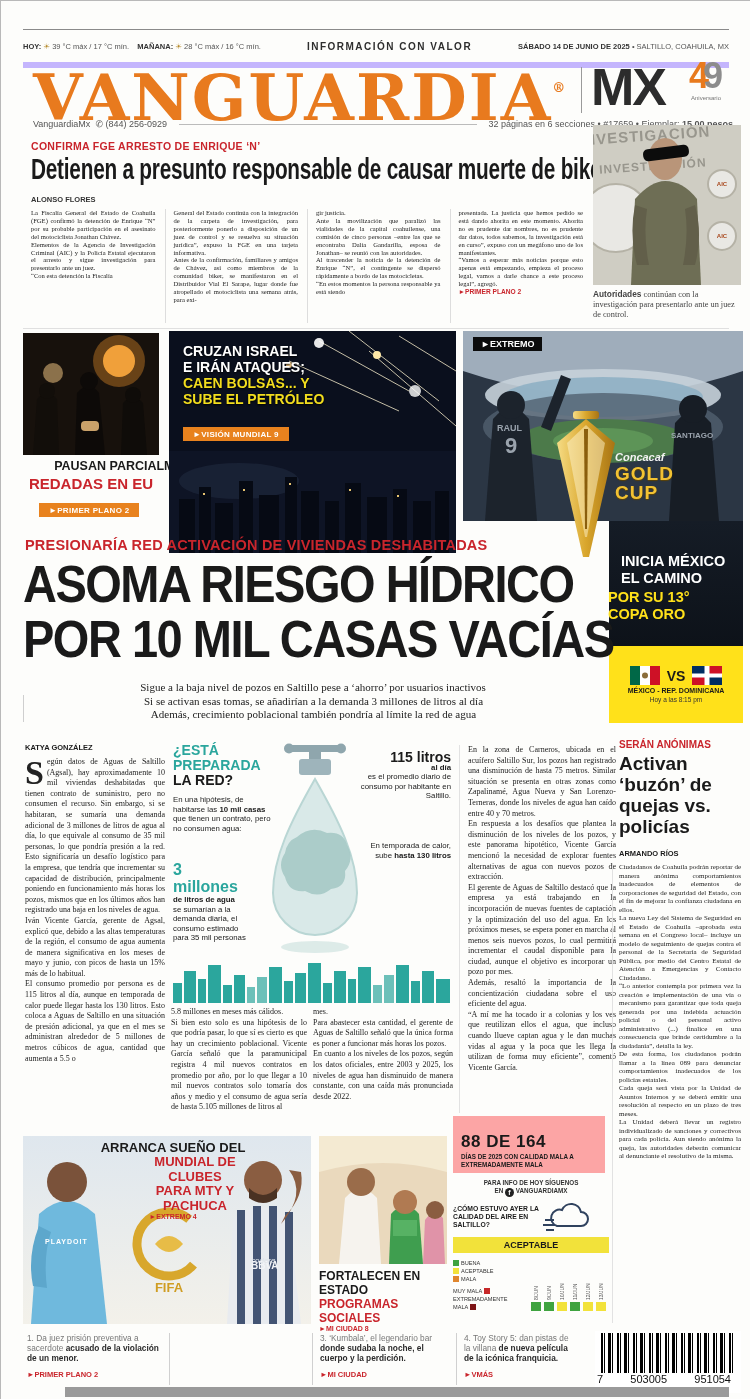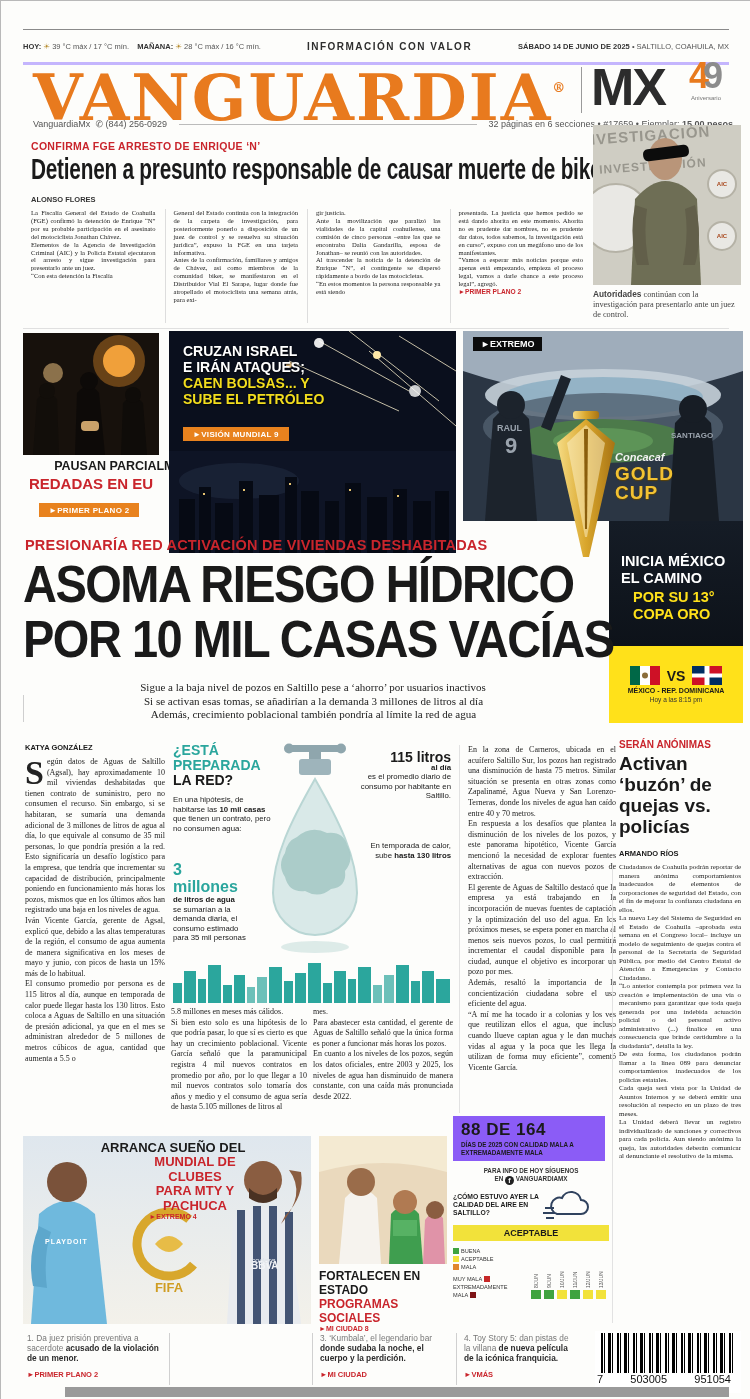--- a/index.html
+++ b/index.html
@@ -11,21 +11,21 @@
   .just{text-align:justify;}
   .pre{white-space:pre-line;}
   .nowrap{white-space:nowrap;}
   .red{color:#c9252c;}
   .teal{color:#2ba69d;}
   .orangebtn{display:inline-block;background:#e8821e;color:#fff;font-weight:bold;
              font-size:8px;padding:3px 10px 2px;letter-spacing:.3px;}
   .rule{background:#c9c9c9;}
   
   .topbar{top:28px;left:22px;width:706px;height:32px;border-top:1px solid #8a8a8a;
-          border-bottom:3px solid #c4b5fd;display:flex;align-items:center;
+          border-bottom:6px solid #c4b5fd;display:flex;align-items:center;
           justify-content:space-between;font-size:7.5px;color:#555;}
   .topbar b{color:#333;}
   .slogan{font-size:10px;font-weight:bold;letter-spacing:1.5px;color:#2e2e2e;}
   
   .mast-title{top:58px;left:32px;font-family:"DejaVu Serif","Liberation Serif",serif;
               font-weight:bold;font-size:64px;line-height:58px;color:#e87a1e;
               letter-spacing:2px;}
   .mast-reg{font-size:13px;vertical-align:28px;letter-spacing:0;}
   .mast-div{top:66px;left:580px;width:1px;height:46px;background:#9a9a9a;}
   .mast-mx{top:60px;left:590px;font-size:52px;line-height:52px;font-weight:bold;
@@ -70,21 +70,21 @@
             background:linear-gradient(#95a3b2 0%,#5d6b7a 30%,#2c3744 60%,#1d2630 100%);}
   .gc-low{position:absolute;left:146px;top:190px;width:134px;height:125px;
           background:linear-gradient(#151c26,#0d1219);}
   .gc-tag{position:absolute;left:10px;top:6px;background:#0c0c0c;color:#fff;
           font-weight:bold;font-size:9px;padding:2px 8px;}
   .gc-concacaf{position:absolute;left:152px;top:120px;color:#f3f3f3;font-size:11px;
                font-style:italic;font-weight:bold;}
   .gc-gold{position:absolute;left:152px;top:133px;color:#f2c233;font-weight:bold;
            font-size:19px;line-height:19px;letter-spacing:1px;text-shadow:0 1px 1px #5e4406;}
   .gc-w{position:absolute;left:158px;top:222px;color:#fff;font-weight:bold;font-size:14.5px;line-height:17px;}
-  .gc-y{position:absolute;left:170px;top:258px;color:#ffe11a;font-weight:bold;font-size:14.5px;line-height:17px;}
+  .gc-y{position:absolute;left:145px;top:258px;color:#ffe11a;font-weight:bold;font-size:14.5px;line-height:17px;}
   .gc-box{position:absolute;left:146px;top:315px;width:134px;height:77px;background:#ffe11a;
           display:flex;flex-direction:column;align-items:center;justify-content:center;gap:2px;}
   .gc-flags{display:flex;align-items:center;gap:7px;}
   .gc-vs{font-weight:bold;font-size:14px;}
   .flag{width:30px;height:19px;display:block;}
   .gc-match{font-size:7px;font-weight:bold;}
   .gc-time{font-size:6.5px;color:#333;}
   .jersey{position:absolute;color:#9aa3ad;font-weight:bold;}
   
   .ms-kicker{top:536px;left:24px;font-size:14.5px;font-weight:bold;letter-spacing:.2px;}
@@ -127,21 +127,21 @@
   .mun-head .l2{font-weight:bold;font-size:13px;color:#c9252c;line-height:14.5px;margin-left:44px;}
   .mun-head .lk{font-weight:bold;font-size:7px;color:#c9252c;}
   .fort{top:1135px;left:318px;width:128px;height:128px;overflow:hidden;
         background:linear-gradient(#e9dcc4,#dcba8c);}
   .fort-cap{top:1268px;left:318px;width:132px;}
   .fort-cap .l1{font-weight:bold;font-size:12px;}
   .fort-cap .l2{font-weight:bold;font-size:12px;color:#c9252c;}
   .fort-cap .lk{font-weight:bold;font-size:7px;color:#c9252c;}
   
   .air{top:1115px;left:452px;width:156px;height:212px;font-family:"Liberation Sans",sans-serif;}
-  .air-big{background:#8b5cf6;padding:4px 8px 5px;width:136px;}
+  .air-big{background:#fca5a5;padding:16px 8px 5px;width:136px;}
   .air-big .n{font-size:17px;font-weight:bold;letter-spacing:.5px;}
   .air-big .s{font-size:6.3px;font-weight:bold;line-height:7.5px;margin-top:1px;}
   .air-follow{margin-top:6px;text-align:center;font-size:6.3px;font-weight:bold;color:#333;line-height:8px;}
   .fb{display:inline-block;width:9px;height:9px;border-radius:50%;background:#222;color:#fff;
       font-size:7px;line-height:9px;text-align:center;font-weight:bold;vertical-align:-2px;}
   .air-q{margin-top:5px;display:flex;align-items:center;gap:4px;}
   .air-q .qt{width:86px;font-size:6.8px;font-weight:bold;line-height:8px;}
   .air-status{margin-top:5px;background:#f2e23a;text-align:center;font-weight:bold;
               font-size:9px;padding:3px 0;}
   .air-bottom{margin-top:6px;display:flex;}

